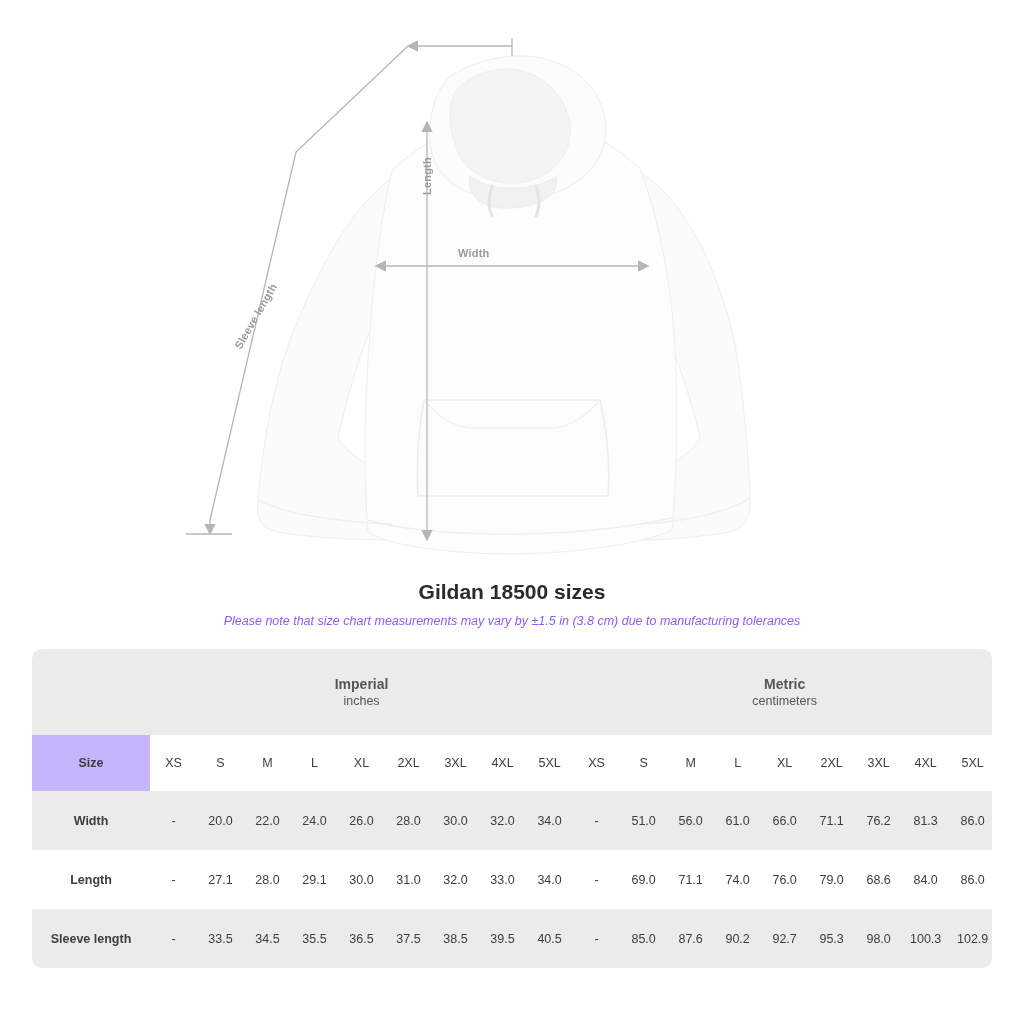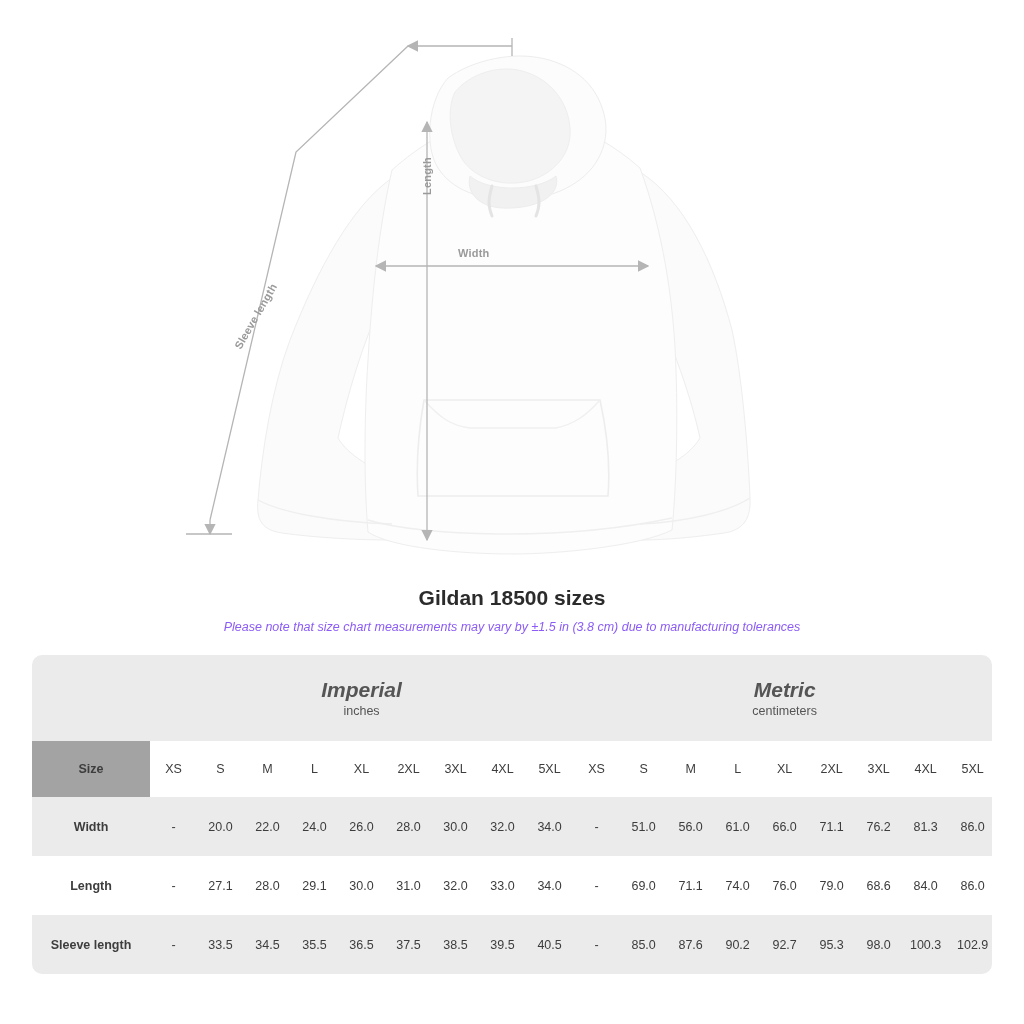--- a/index.html
+++ b/index.html
@@ -32,21 +32,20 @@
     letter-spacing: .2px;
     white-space: nowrap;
   }
   #label-width  { left: 458px; top: 247px; }
   #label-length { left: 421px; top: 195px; transform: rotate(-90deg); transform-origin: left top; }
   #label-sleeve { left: 232px; top: 345px; transform: rotate(-60deg); transform-origin: left top; }
 
   
   .title-block {
     text-align: center;
-    margin-top: 6px;
   }
   .chart-title {
     font-size: 21px;
     font-weight: bold;
     color: #2b2b2b;
     margin: 0 0 10px 0;
   }
   .chart-note {
     font-size: 12.5px;
     font-style: italic;
@@ -73,22 +72,21 @@
     padding: 0;
   }
 
   
   .sys-row td {
     height: 86px;
     background: #ebebeb;
     vertical-align: middle;
   }
   .sys-name {
-    font-size: 21px;
-    font-style: italic;
+    font-size: 14px;
     font-weight: bold;
     color: #555;
     display: block;
     line-height: 1.15;
   }
   .sys-unit {
     font-size: 12.5px;
     color: #555;
     display: block;
     margin-top: 2px;
@@ -96,21 +94,21 @@
 
   
   .head-row td {
     height: 56px;
     background: #fff;
     font-weight: normal;
     font-size: 12.5px;
     color: #3d3d3d;
     vertical-align: middle;
   }
-  .head-row td.rowlabel { background: #a3a3a3; }
+  .head-row td.rowlabel { background: #c4b5fd; }
 
   tbody tr.data-row td { height: 59px; vertical-align: middle; }
   tbody tr.row-even td { background: #ebebeb; }
   tbody tr.row-odd  td { background: #ffffff; }
   td.rowlabel {
     font-weight: bold;
     font-size: 13px;
     color: #3d3d3d;
   }
   .col-label { width: 118px; }

